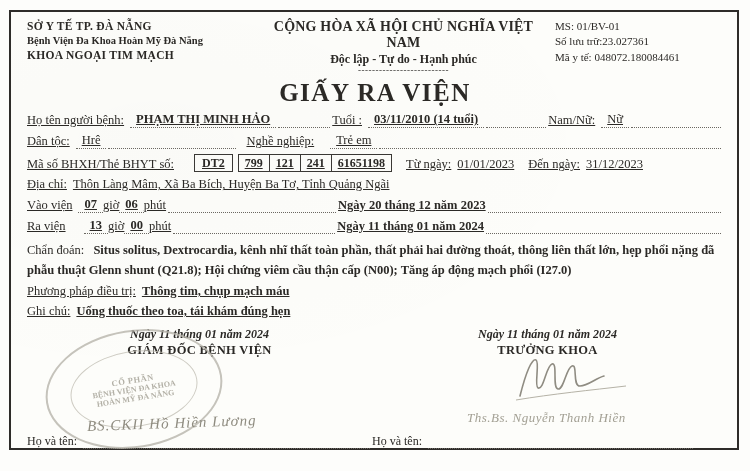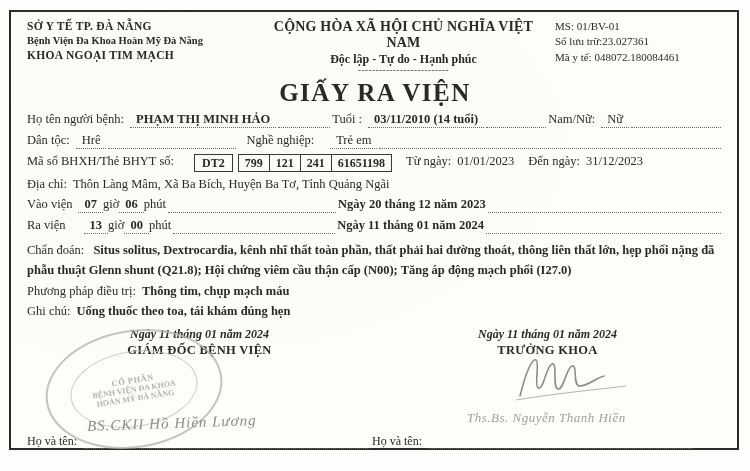--- a/index.html
+++ b/index.html
@@ -23,21 +23,21 @@
   .hdr-left .l2 { font-size:10.5px; }
   .hdr-left .l3 { font-size:11.5px; letter-spacing:.3px; }
   .hdr-center { width:290px; text-align:center; font-weight:bold; }
   .hdr-center .n1 { font-size:14px; letter-spacing:.2px;font-family:Liberation Serif, serif; }
   .hdr-center .n2 { font-size:12px; margin-top:1px; }
   .hdr-center .dv { font-size:9px; letter-spacing:.5px; line-height:.7; color:#3a3835; }
   .hdr-right { width:168px; font-size:11px; line-height:1.4; }
   
   .title { text-align:center; font-size:25px; font-weight:bold; letter-spacing:1.5px; margin-top:6px; }
   
-  .row { display:flex; align-items:flex-start; margin-top:5px; white-space:nowrap; font-size:12.5px; }
+  .row { display:flex; align-items:flex-end; margin-top:5px; white-space:nowrap; font-size:12.5px;text-decoration:underline; }
   .lbl { margin-right:6px; }
   .val { font-weight:bold; }
   .dv2 { border-bottom:1px dotted #6b6862; padding:0 6px; }
   .dots { flex:1 1 auto; border-bottom:1px dotted #6b6862; align-self:stretch; margin:0 2px; min-width:8px; }
   .dots-fixed { flex:0 0 auto; border-bottom:1px dotted #6b6862; align-self:stretch; margin:0 2px; }
   
   .boxwrap { display:inline-flex; align-items:center; margin:0 6px;padding-left:8px; }
   .cellbox { border:1.6px solid #3a3835; font-weight:bold; font-size:12px; padding:0 7px; line-height:16px; }
   .cellgroup { display:inline-flex; border:1.6px solid #3a3835; margin-left:5px; }
   .cellgroup .cell { font-weight:bold; font-size:12px; padding:0 6px; line-height:16px; border-left:1.6px solid #3a3835; }

